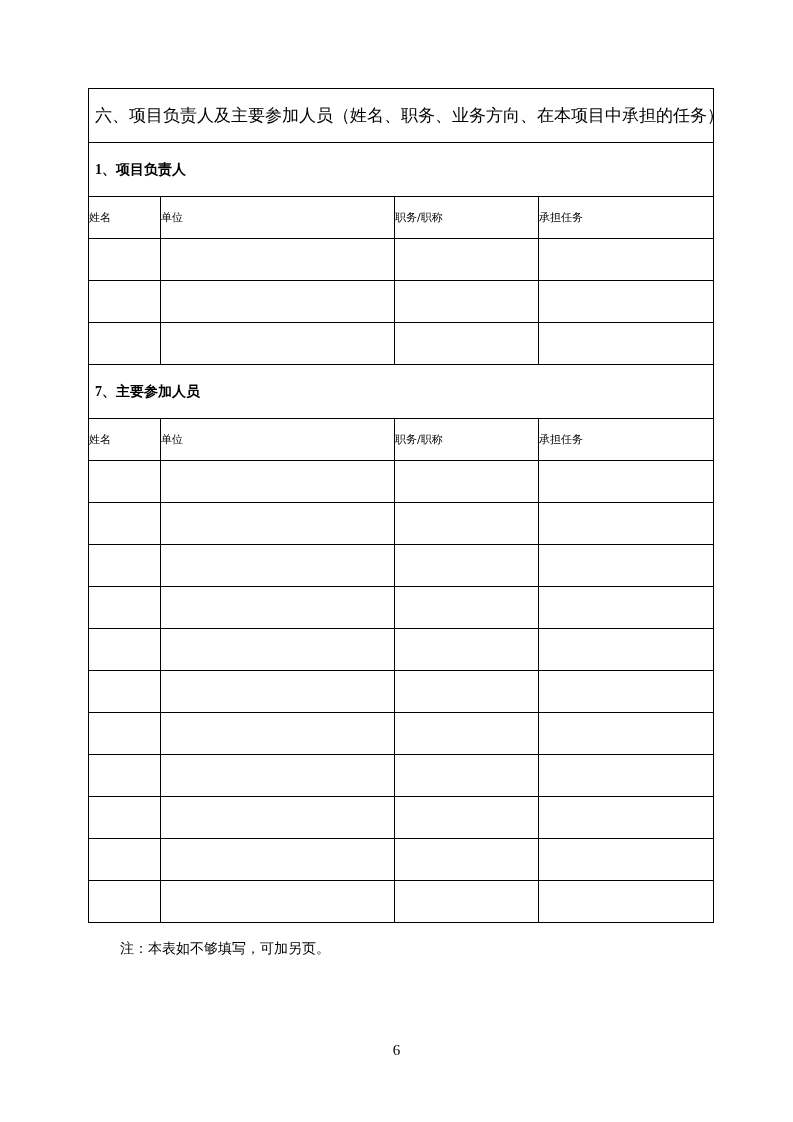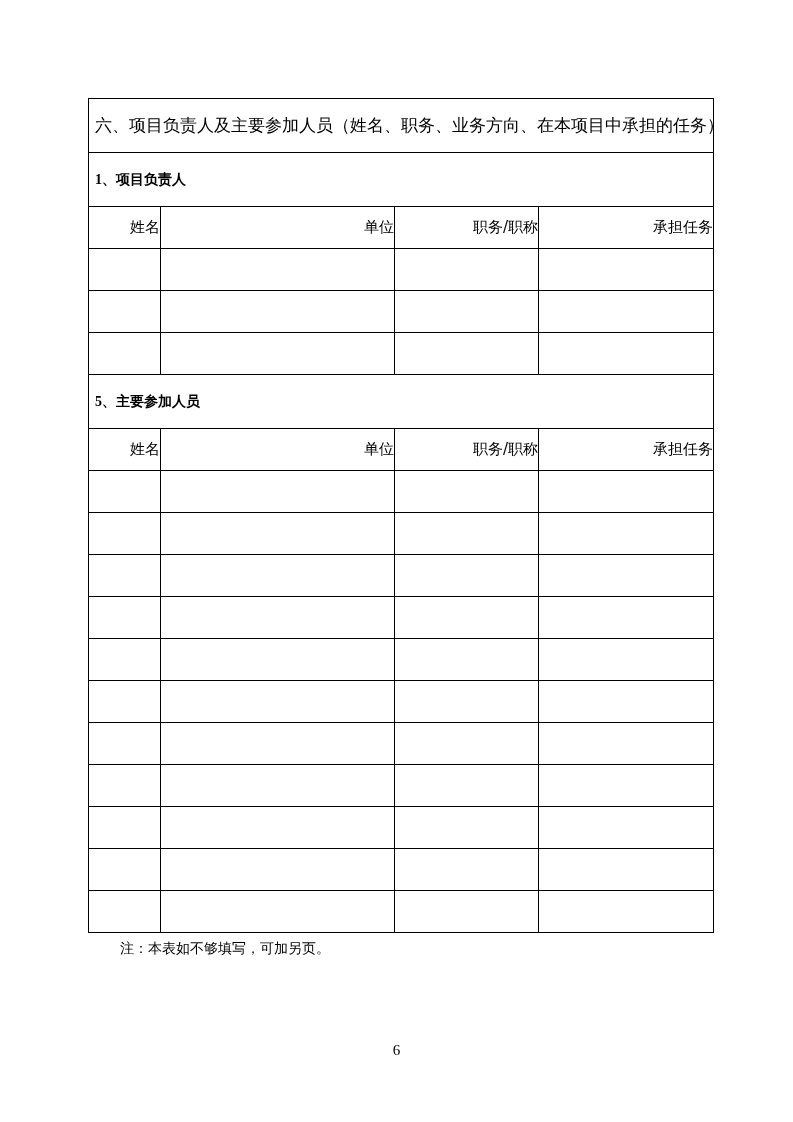--- a/index.html
+++ b/index.html
@@ -1,25 +1,25 @@
 <!DOCTYPE html>
 <html><head>
   <meta charset="utf-8">
   <style>
     html, body { margin: 0; padding: 0; background: #ffffff; }
     body { width: 793px; height: 1122px; position: relative; font-family: "DejaVu Sans", sans-serif; color: #000; }
     .page { position: absolute; left: 0; top: 0; width: 793px; height: 1122px; background: #fff; }
     table.form {
-      position: absolute; left: 88px; top: 98px; width: 625px;
+      position: absolute; left: 88px; top: 88px; width: 625px;
       border-collapse: collapse; table-layout: fixed;
     }
     table.form td { border: 1.5px solid #000; padding: 0; vertical-align: middle; }
     .title-cell { height: 53px; font-size: 17px; padding-left: 6px !important; white-space: nowrap; letter-spacing: 0px; }
     .section-cell { height: 53px; font-size: 14px; font-weight: bold; padding-left: 6px !important; font-family: Liberation Serif, serif; }
-    .head-cell { height: 41px; font-size: 15px; text-align: right; }
+    .head-cell { height: 41px; font-size: 11px; text-align: left; }
     .data-cell { height: 41px; }
     .note { position: absolute; left: 120px; top: 940px; font-size: 14px; }
     .page-num { position: absolute; left: 0; width: 793px; top: 1042px; text-align: center; font-size: 15px; font-family: "Liberation Serif", serif; }
   </style>
 </head>
 <body>
 
 <div class="page">
   <table class="form">
     <colgroup>
@@ -55,21 +55,21 @@
           <td class="data-cell"></td>
         </tr>
       <tr>
           <td class="data-cell"></td>
           <td class="data-cell"></td>
           <td class="data-cell"></td>
           <td class="data-cell"></td>
         </tr>
 
       <tr>
-        <td colspan="4" class="section-cell">5、主要参加人员</td>
+        <td colspan="4" class="section-cell">7、主要参加人员</td>
       </tr>
       <tr>
         <td class="head-cell">姓名</td>
         <td class="head-cell">单位</td>
         <td class="head-cell">职务/职称</td>
         <td class="head-cell">承担任务</td>
       </tr>
       <tr>
           <td class="data-cell"></td>
           <td class="data-cell"></td>

